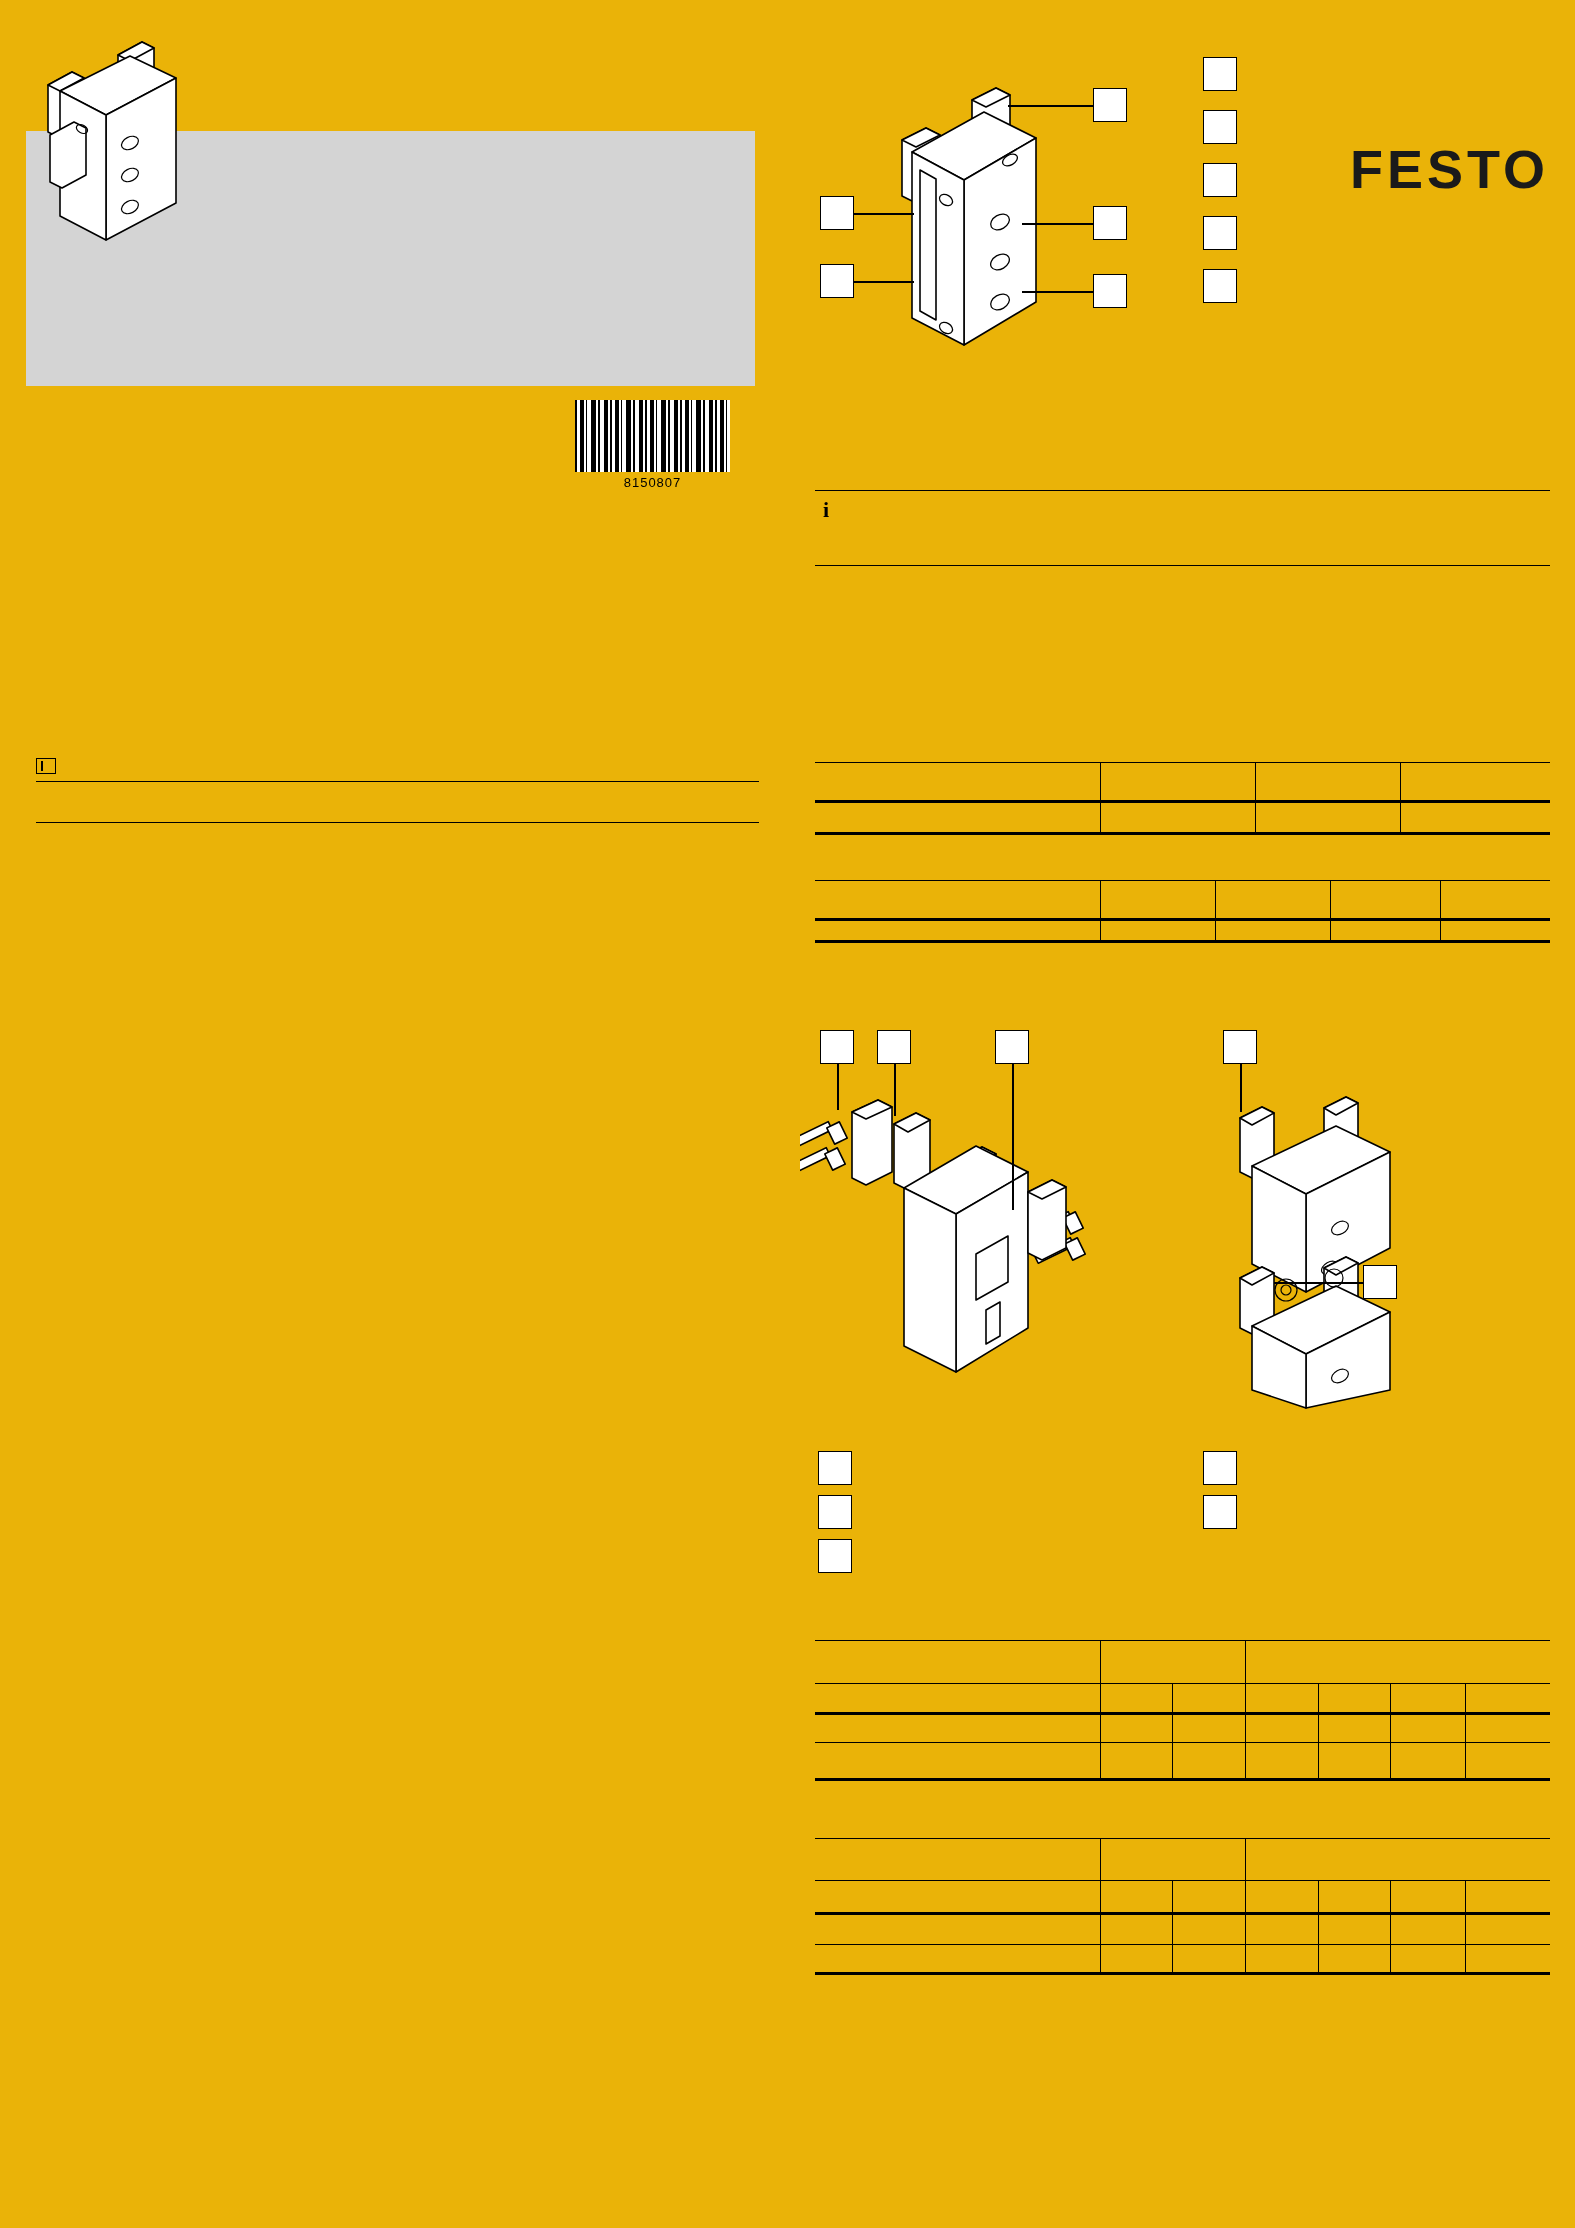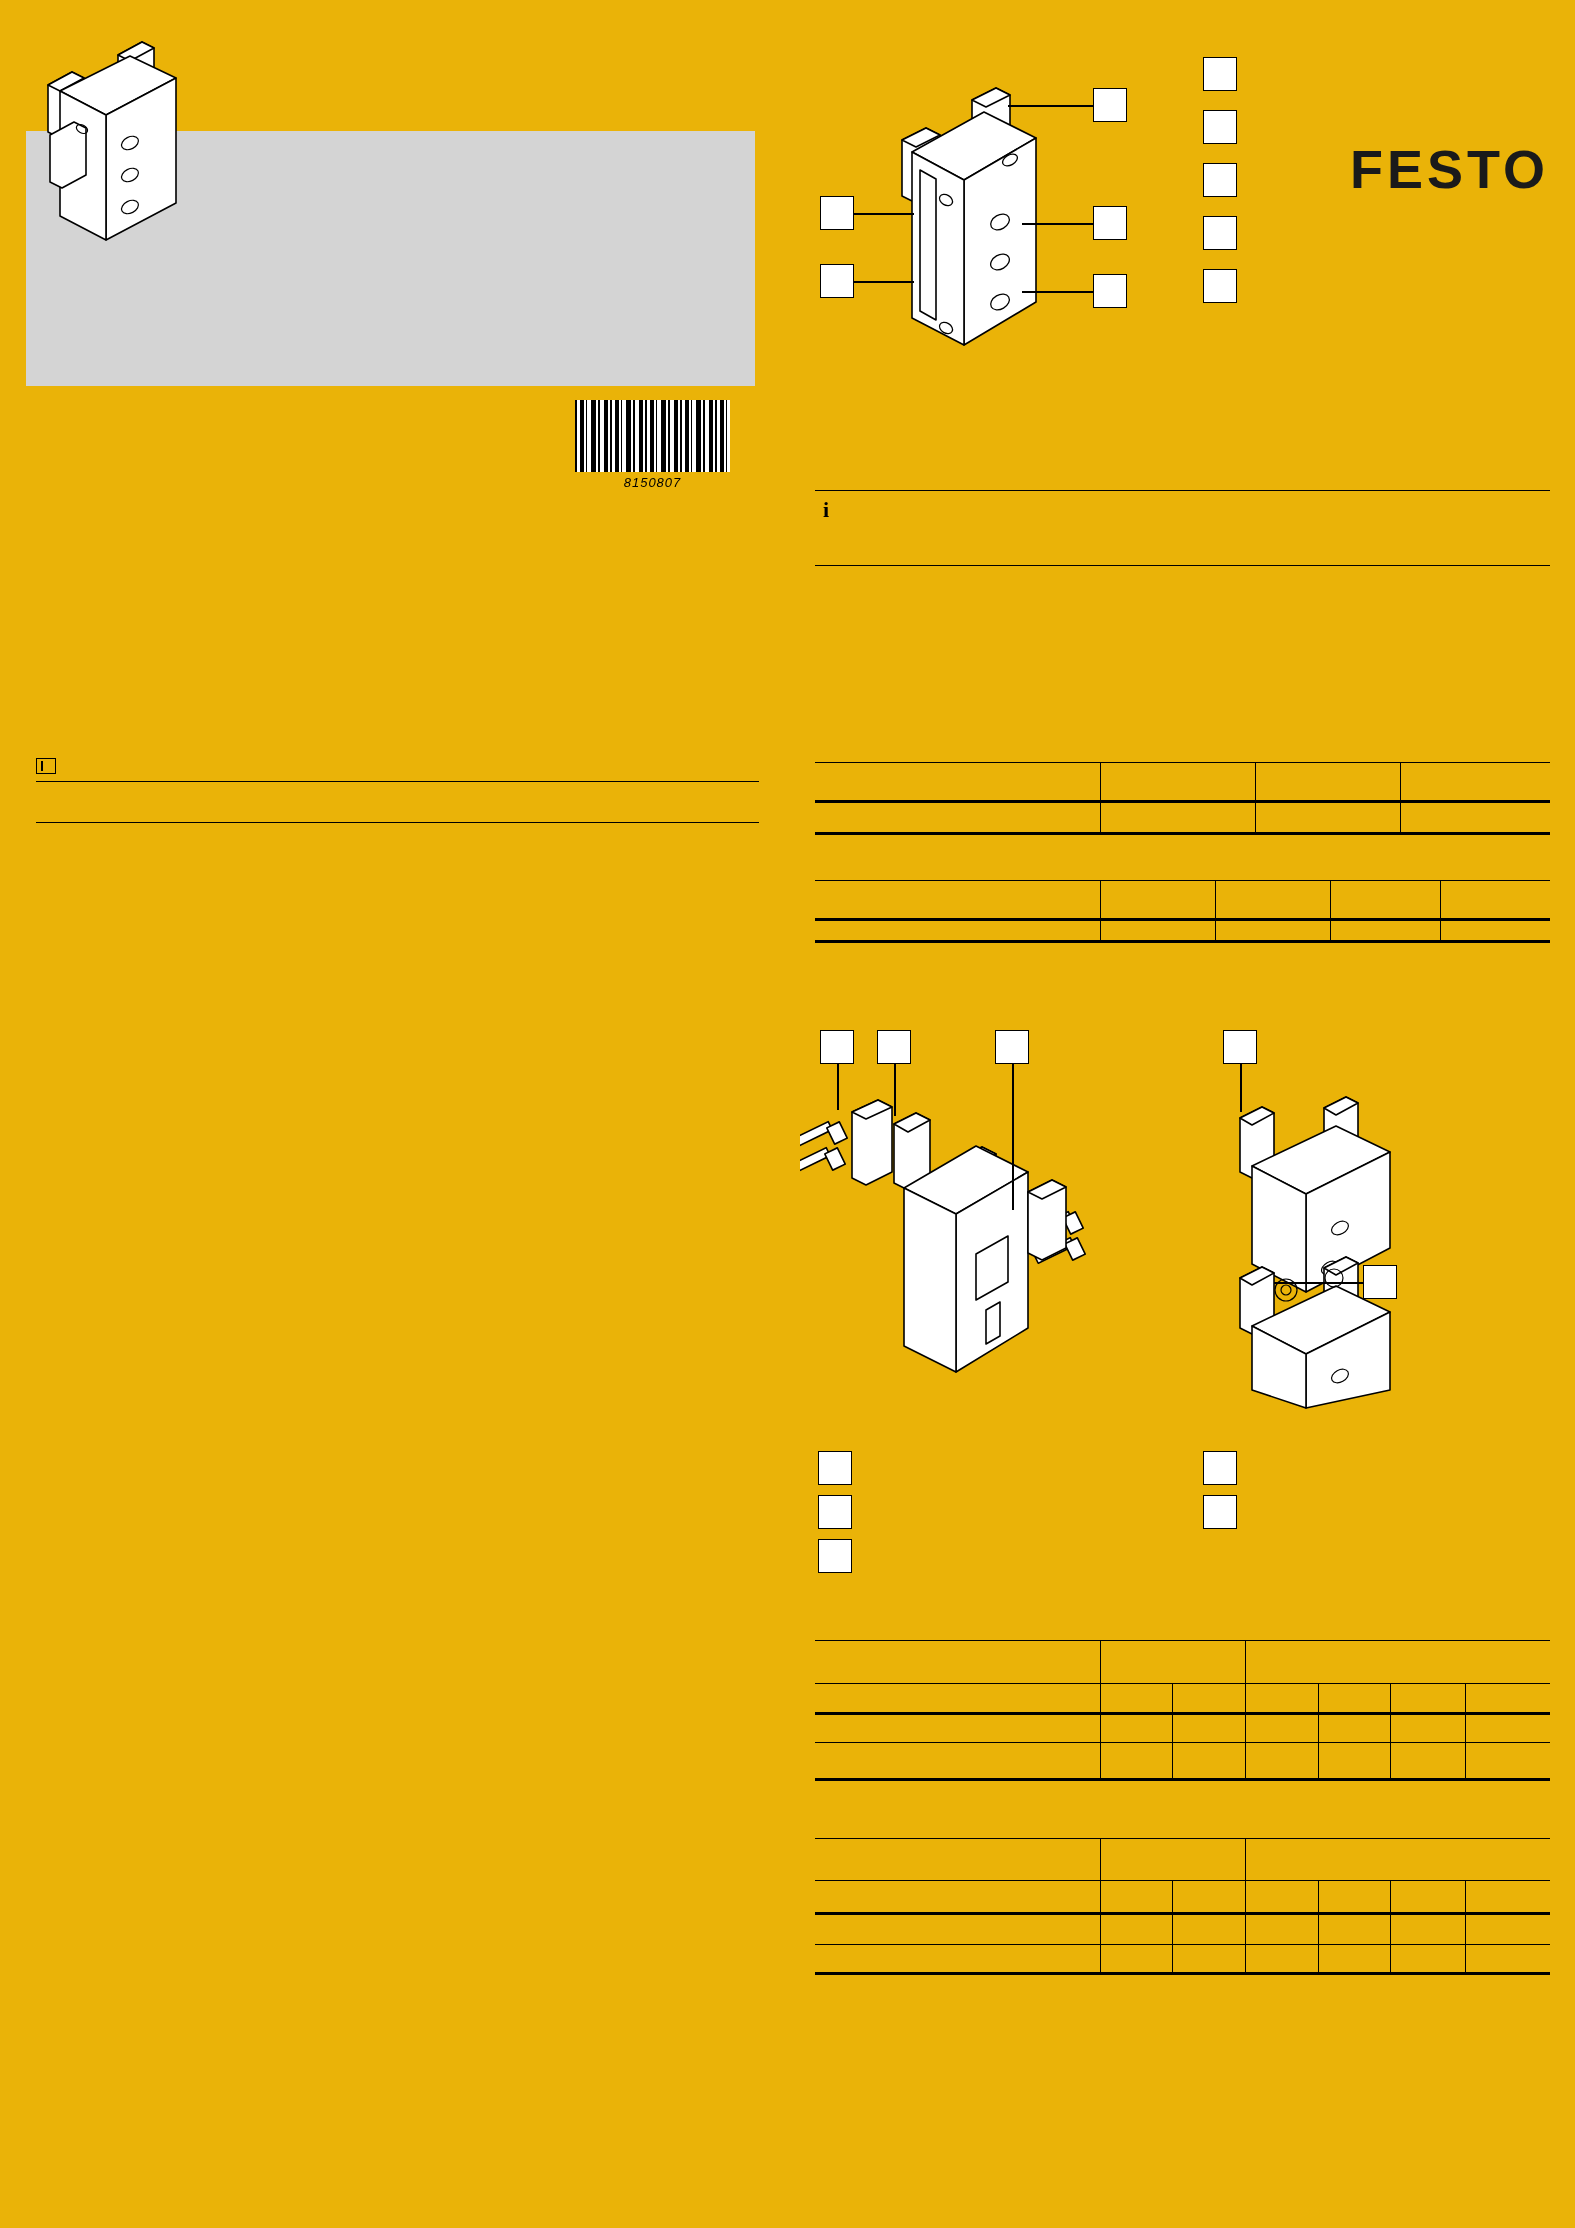--- a/index.html
+++ b/index.html
@@ -48,21 +48,20 @@
     height: 210px;
   }
 
   
   .barcode-wrap {
     position: absolute;
     left: 575px;
     top: 400px;
     width: 155px;
     text-align: center;
-    font-style: italic;
   }
   .barcode {
     height: 72px;
     width: 100%;
     background-image:
       repeating-linear-gradient(90deg,
         #000 0px, #000 2px, #fff 2px, #fff 5px,
         #000 5px, #000 9px, #fff 9px, #fff 11px,
         #000 11px, #000 12px, #fff 12px, #fff 16px,
         #000 16px, #000 21px, #fff 21px, #fff 23px,

